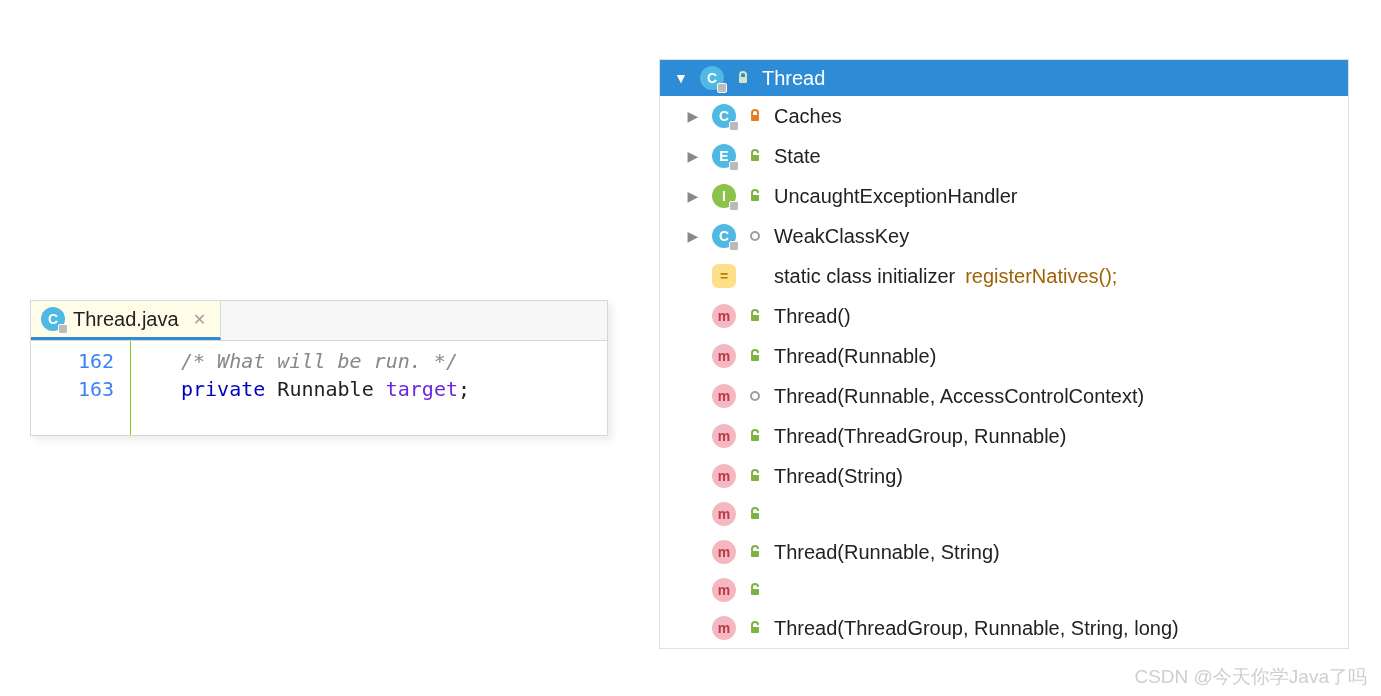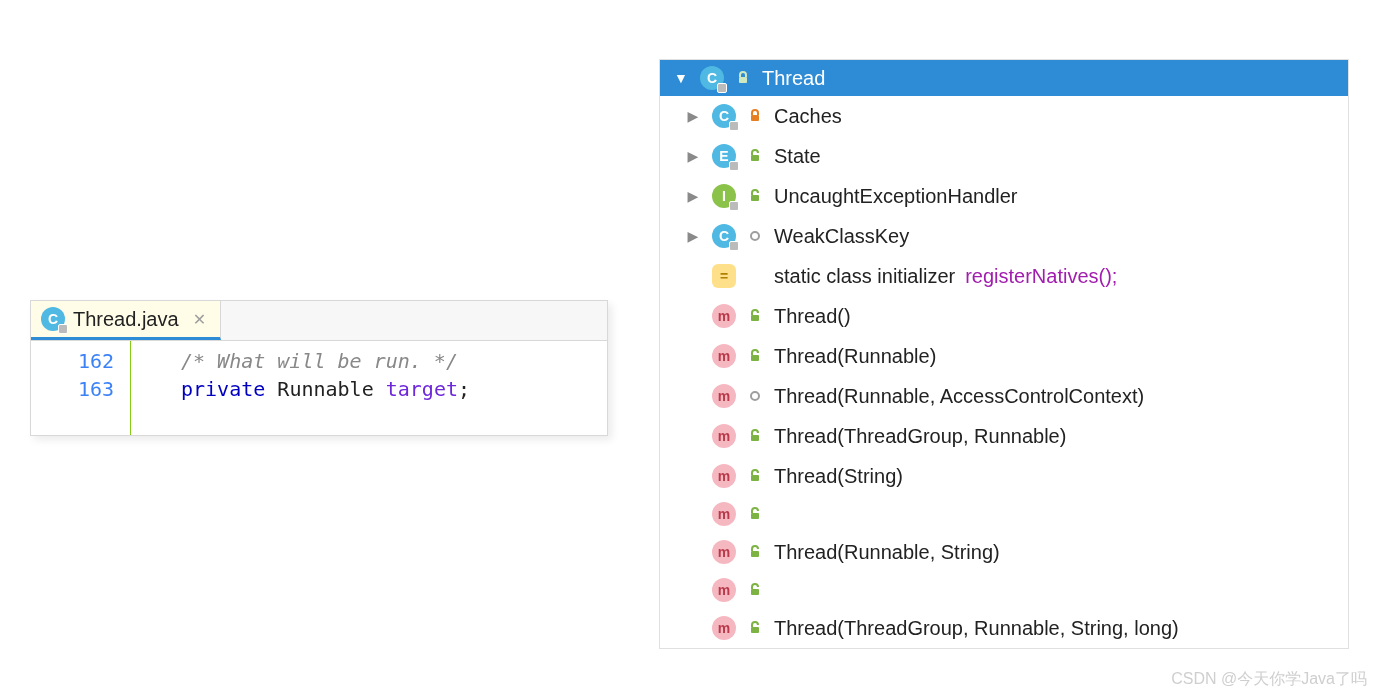--- a/index.html
+++ b/index.html
@@ -89,21 +89,21 @@
   .expander {
     width: 18px;
     color: #8a8a8a;
     font-size: 14px;
     display: inline-flex;
     justify-content: center;
   }
   .spacer { display:inline-block; width:18px; }
   .expander.white { color: #fff; }
   .label-text { color: #222; text-align: center; }
-  .label-text.dimmed { color: #a21caf; }
+  .label-text.dimmed { color: #a16207; }
 
   
   .ic {
     display: inline-flex;
     align-items: center;
     justify-content: center;
     width: 24px;
     height: 24px;
     border-radius: 50%;
     font-size: 14px;
@@ -139,21 +139,21 @@
   .close-x {
     color: #9e9e9e;
     font-size: 16px;
     margin-left: 6px;
   }
   .watermark {
     position: absolute;
     right: 14px;
     bottom: 6px;
     color: #cfcfcf;
-    font-size: 16px;
+    font-size: 19px;
     text-align: right;
   }
 </style>
 </head>
 <body>
 
 <div class="editor-panel">
   <div class="editor-tabs">
     <div class="editor-tab">
       <span class="ic ic-class">C<span class="corner-lock"></span></span>

